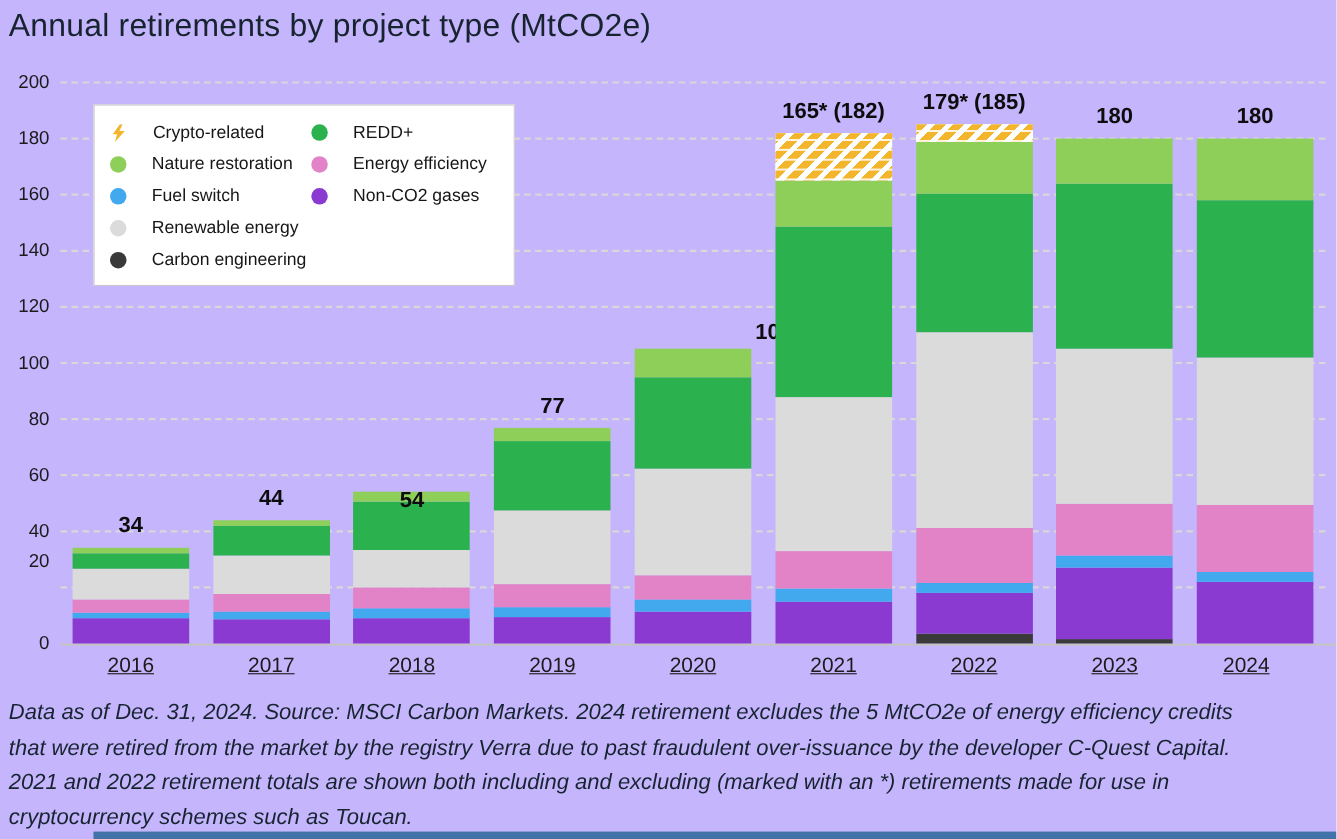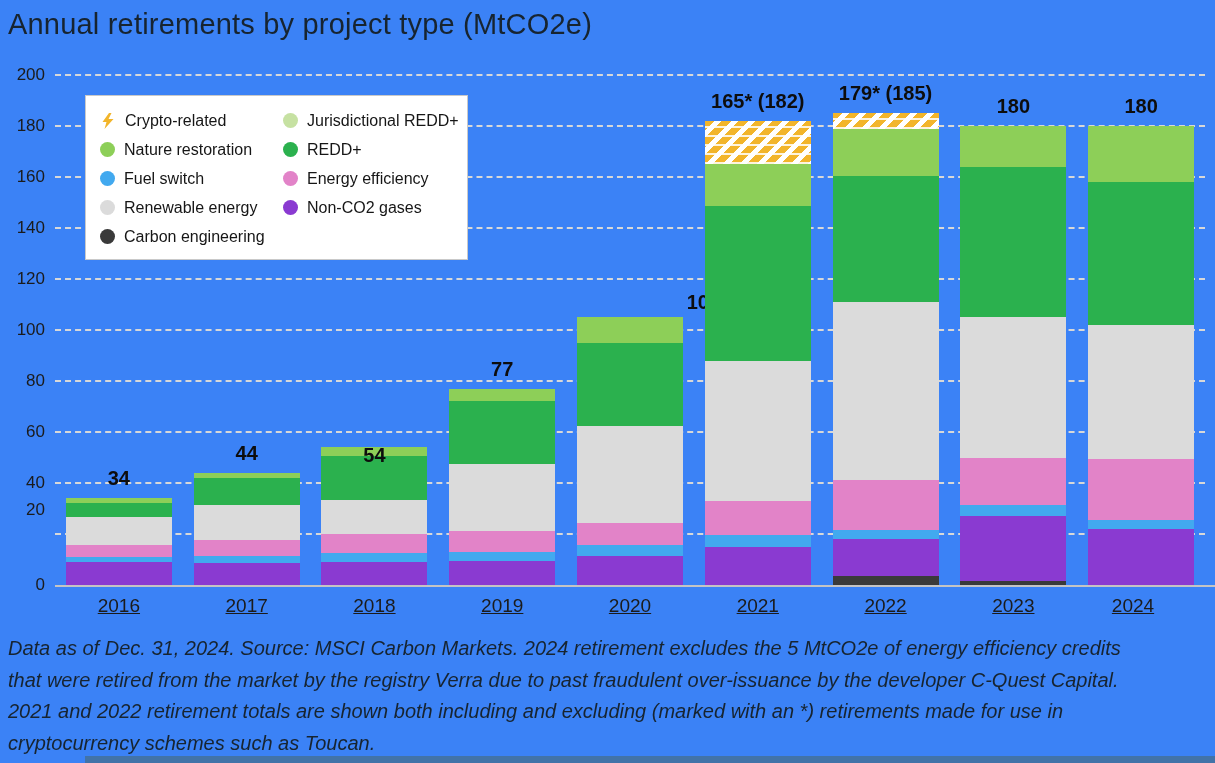--- a/index.html
+++ b/index.html
@@ -1,17 +1,17 @@
 <!DOCTYPE html>
 <html><head>
 <meta charset="utf-8">
 <style>
   html,body{margin:0;padding:0;background:#ffffff;}
   #page{
-    position:relative;width:1215px;height:763px;background:#3b82f6;
+    position:relative;width:1215px;height:763px;background:#c4b5fd;
     font-family:"Liberation Sans",sans-serif;overflow:hidden;
   }
   .chart-title{
     position:absolute;left:8px;top:8px;width:1190px;
     font-size:29px;font-weight:400;color:#172430;letter-spacing:.2px;
   }
   #chart{position:absolute;left:0;top:0;width:1215px;height:763px;}
   .gridline{position:absolute;border-top:2px dashed #d8d8d8;height:0;}
   .axis-line{position:absolute;background:#c4c4c4;}
   .ytick{position:absolute;font-size:17px;color:#1b1b1b;text-align:right;width:45px;line-height:20px;}
@@ -24,21 +24,21 @@
       repeating-linear-gradient(0deg, rgba(255,255,255,.85) 0 2px, transparent 2px 9px),
       repeating-linear-gradient(135deg, #F2B52B 0 7px, #ffffff 7px 12px);
   }
   .legend{
     position:absolute;left:85px;top:95px;width:383px;
     background:#ffffff;border:1px solid #c9c9c9;
     padding:10px 0 8px 14px;display:flex;box-sizing:border-box;
   }
   .legend-col{display:flex;flex-direction:column;}
   .legend-col.c1{width:183px;}
-  .legend-row{display:flex;align-items:center;height:29px;gap:9px;}
+  .legend-row{display:flex;align-items:center;height:29px;gap:23px;}
   .legend-dot{width:15px;height:15px;border-radius:50%;flex:0 0 auto;}
   .legend-bolt{width:16px;height:16px;flex:0 0 auto;}
   .legend-label{font-size:16px;color:#161616;white-space:nowrap;}
   .footer{position:absolute;left:8px;top:633px;width:1200px;color:#172430;}
   .footer-line{font-size:20px;font-style:italic;line-height:31.5px;}
   .accent-bar{position:absolute;left:85px;top:756px;width:1130px;height:7px;}
 </style>
 </head>
 <body>
 
@@ -166,24 +166,20 @@
           <span class="legend-dot" style="background: rgb(219, 219, 219);"></span>
           <span class="legend-label">Renewable energy</span>
         </div>
         <div class="legend-row">
           <span class="legend-dot" style="background: rgb(58, 58, 58);"></span>
           <span class="legend-label">Carbon engineering</span>
         </div>
       </div>
       <div class="legend-col">
         <div class="legend-row">
-          <span class="legend-dot" style="background: rgb(198, 225, 162);"></span>
-          <span class="legend-label">Jurisdictional REDD+</span>
-        </div>
-        <div class="legend-row">
           <span class="legend-dot" style="background: rgb(43, 177, 78);"></span>
           <span class="legend-label">REDD+</span>
         </div>
         <div class="legend-row">
           <span class="legend-dot" style="background: rgb(226, 131, 200);"></span>
           <span class="legend-label">Energy efficiency</span>
         </div>
         <div class="legend-row">
           <span class="legend-dot" style="background: rgb(138, 58, 209);"></span>
           <span class="legend-label">Non-CO2 gases</span>

